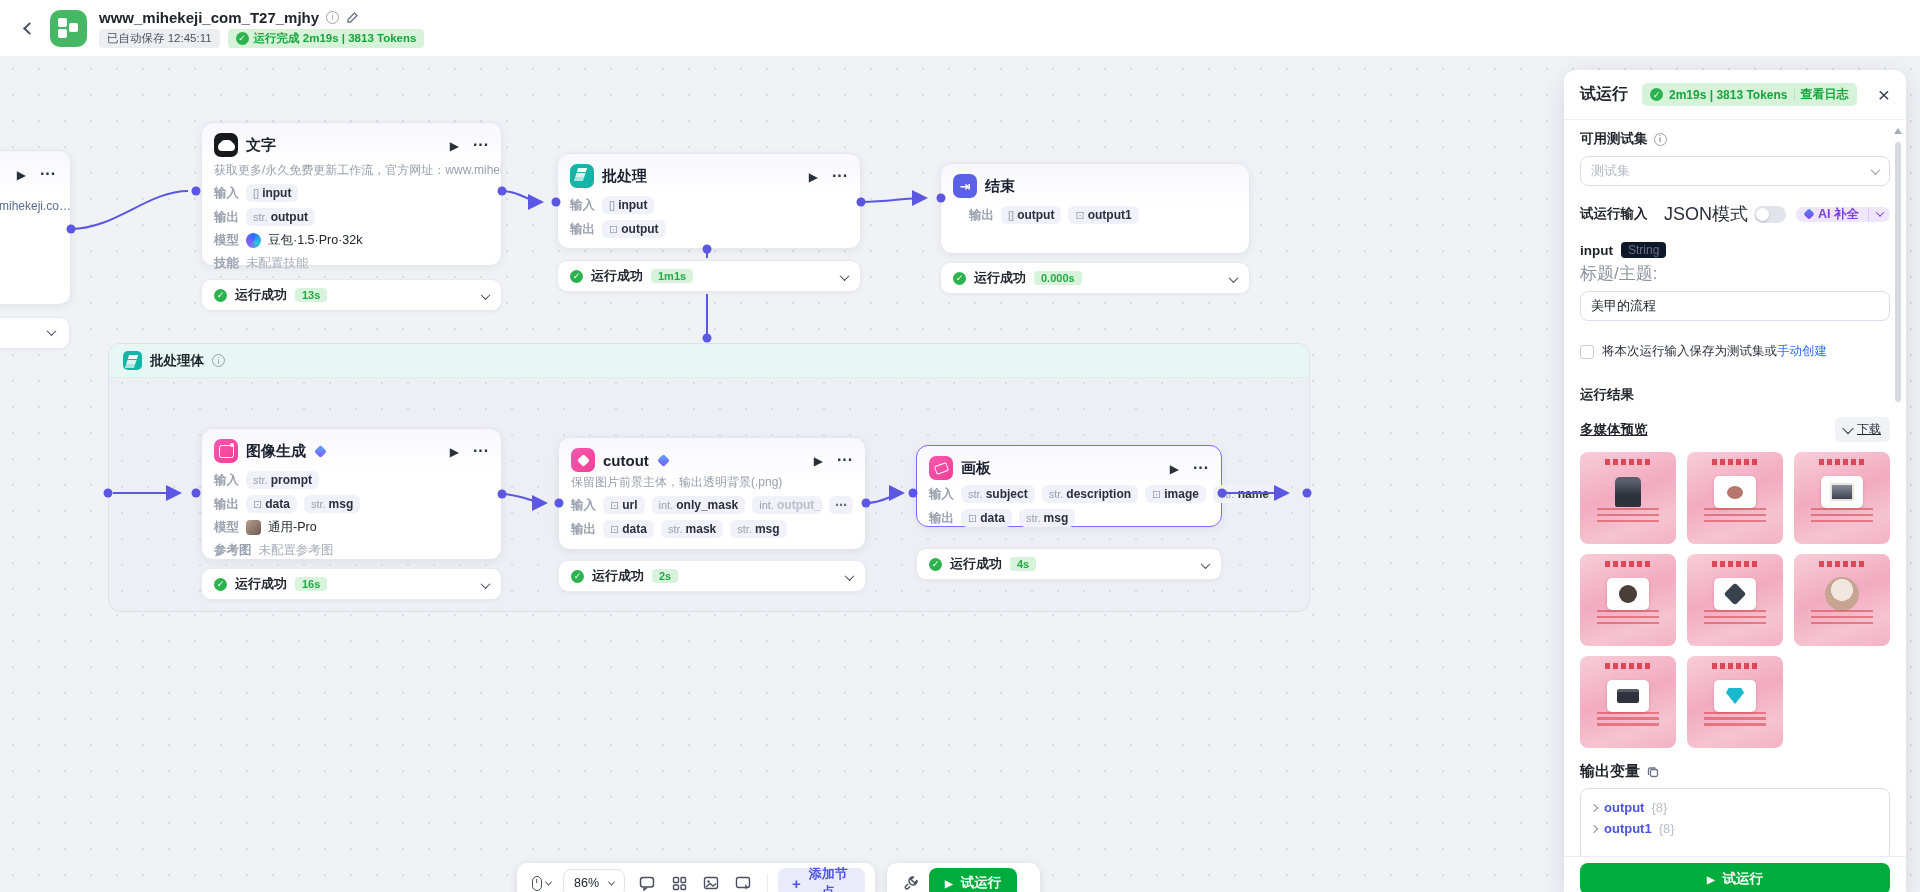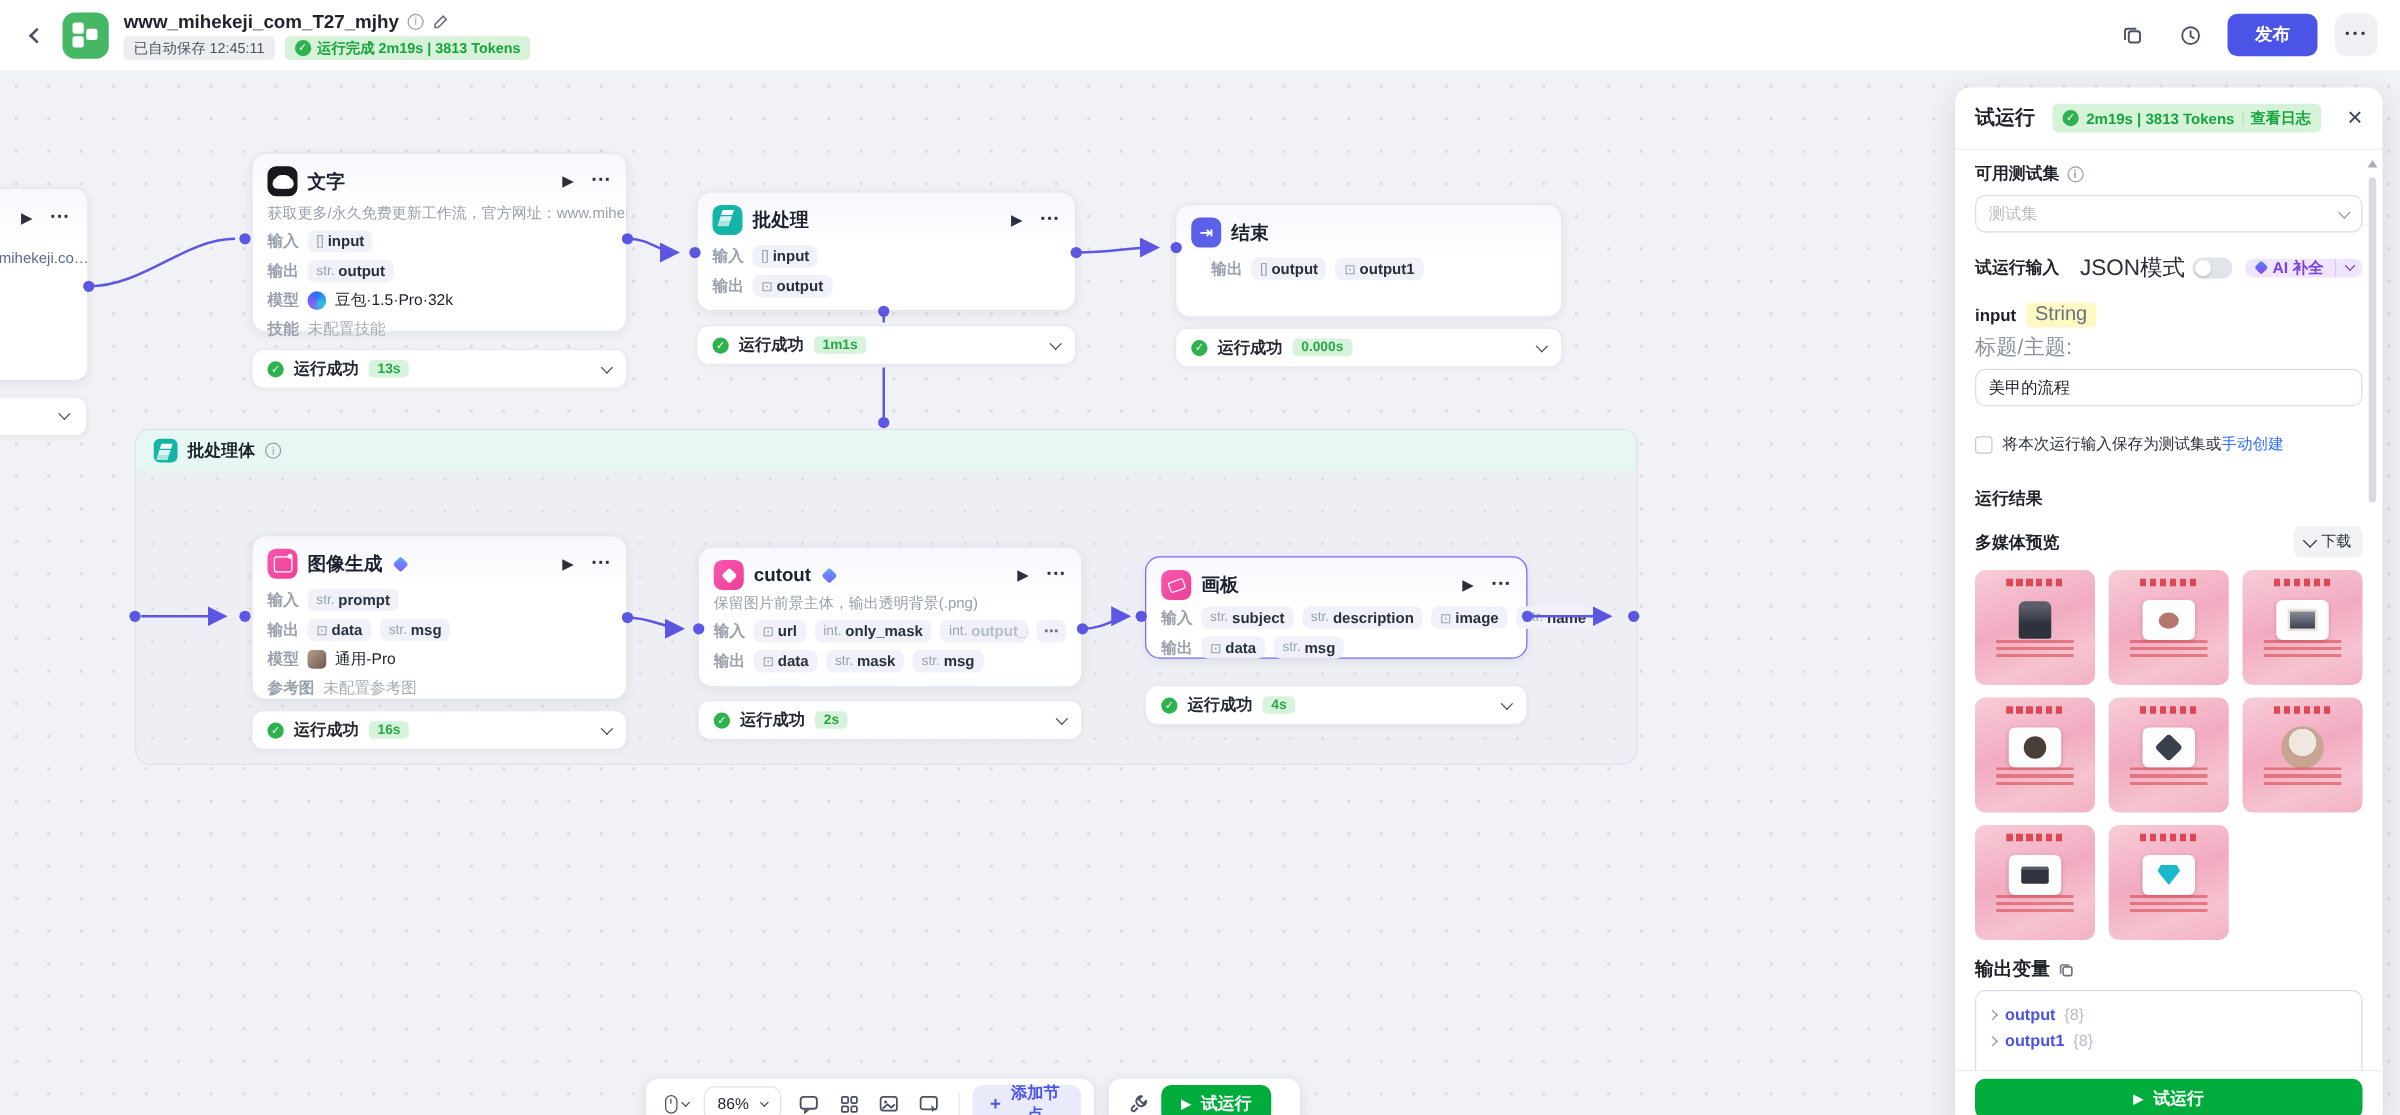--- a/index.html
+++ b/index.html
@@ -151,29 +151,29 @@
   .aichip { margin-left:10px; background:#efe6fc; border-radius:7px; display:flex; align-items:center; height:15px;
     overflow:hidden; cursor:pointer; }
   .aichip .main { display:flex; align-items:center; gap:5px; padding:0 9px; font-size:12.5px; font-weight:700;
     color:#7b3fe8; }
   .aidia { width:8px; height:8px; background:linear-gradient(135deg,#4c8bf5,#8a3ff0); transform:rotate(45deg); border-radius:2px; }
   .aichip .drop { width:22px; align-self:stretch; display:flex; align-items:center; justify-content:center;
     border-left:1px solid #ddc9f7; }
   .aichip .chevD { border-color:#7b3fe8; width:6px; height:6px; }
   .inputname { margin-top:16px; display:flex; align-items:center; gap:8px; }
   .iname { font-size:13.5px; font-weight:700; }
-  .itype { background:#fef9c3; color:#6b7280; font-size:16px; padding:1px 7px; border-radius:4px; }
+  .itype { background:#0f172a; color:#6b7280; font-size:12px; padding:1px 7px; border-radius:4px; }
   .fieldlbl { margin-top:4px; font-size:17px; color:#8c93a0; }
   .field { margin-top:6px; height:30px; width:100%; border:1px solid #dcdcf0; border-radius:8px; padding:0 10px;
     font-size:13px; color:#20242c; outline:none; font-family:inherit; }
   .saverow { margin-top:22px; display:flex; align-items:center; gap:8px; font-size:12.5px; color:#2a2f3a; }
   .cbx { width:14px; height:14px; border:1.4px solid #c6cad4; border-radius:3px; cursor:pointer; flex:0 0 auto; }
   .link { color:#3370ff; cursor:pointer; }
   .restitle { margin-top:26px; font-size:13.5px; font-weight:700; }
-  .mediarow { margin-top:13px; display:flex; align-items:center; }
+  .mediarow { margin-top:13px; display:flex; align-items:center;text-decoration:underline; }
   .dlbtn { margin-left:auto; background:#f1f2f5; border:none; border-radius:6px; font-size:12px; color:#2a2f3a;
     padding:4px 9px; display:flex; align-items:center; gap:5px; cursor:pointer; }
   .dlarrow { display:inline-block; width:8px; height:8px; border-left:1.5px solid #2a2f3a; border-bottom:1.5px solid #2a2f3a;
     transform:rotate(-45deg) translate(1px,-1px); }
   .grid { margin-top:10px; display:grid; grid-template-columns:repeat(3,96px); gap:10px 11px; }
   .thumb { width:96px; height:92px; border-radius:8px; overflow:hidden; position:relative; cursor:pointer;
     background:linear-gradient(160deg,#f7cdd8 0%,#f2abc0 45%,#f6c3d0 75%,#f3b2c4 100%); }
   .thumb::before { content:""; position:absolute; left:50%; top:7px; transform:translateX(-50%); width:46px; height:6px;
     background:repeating-linear-gradient(90deg,#d8333f 0 5px,transparent 5px 8px); opacity:.85; }
   .thumb::after { content:""; position:absolute; left:50%; bottom:22px; transform:translateX(-50%); width:62px; height:14px;
@@ -223,38 +223,20 @@
         </svg>
     </div>
     <div class="badgerow">
       <span class="badge-gray">已自动保存 12:45:11</span>
       <span class="badge-green">
           <span class="ck"></span>
           <span>运行完成 2m19s | 3813 Tokens</span>
         </span>
     </div>
   </div>
-  <div class="topbar-right">
-    <div class="iconbtn">
-      <svg width="16" height="16" viewBox="0 0 16 16">
-          <rect x="5" y="5" width="9" height="9" rx="2" fill="none" stroke="#4a5060" stroke-width="1.5"></rect>
-          <path d="M11 3 H4 a2 2 0 0 0-2 2 v7" fill="none" stroke="#4a5060" stroke-width="1.5"></path>
-        </svg>
-    </div>
-    <div class="iconbtn">
-      <svg width="17" height="17" viewBox="0 0 17 17">
-          <circle cx="8.5" cy="8.5" r="6.7" fill="none" stroke="#4a5060" stroke-width="1.5"></circle>
-          <path d="M8.5 5 V9 L11 10.5" fill="none" stroke="#4a5060" stroke-width="1.5" stroke-linecap="round"></path>
-        </svg>
-    </div>
-    <button class="btn-publish">发布</button>
-    <div class="btn-more">
-        <span class="i-more"></span>
-      </div>
-  </div>
 </div>
 
 <div class="canvas">
 
   <svg class="wires" width="1920" height="836">
     <defs>
       <marker id="arr" markerWidth="9" markerHeight="9" refX="7" refY="4" orient="auto">
         <path d="M0,0 L8,4 L0,8 Z" fill="#5b57e2"></path>
       </marker>
     </defs>

